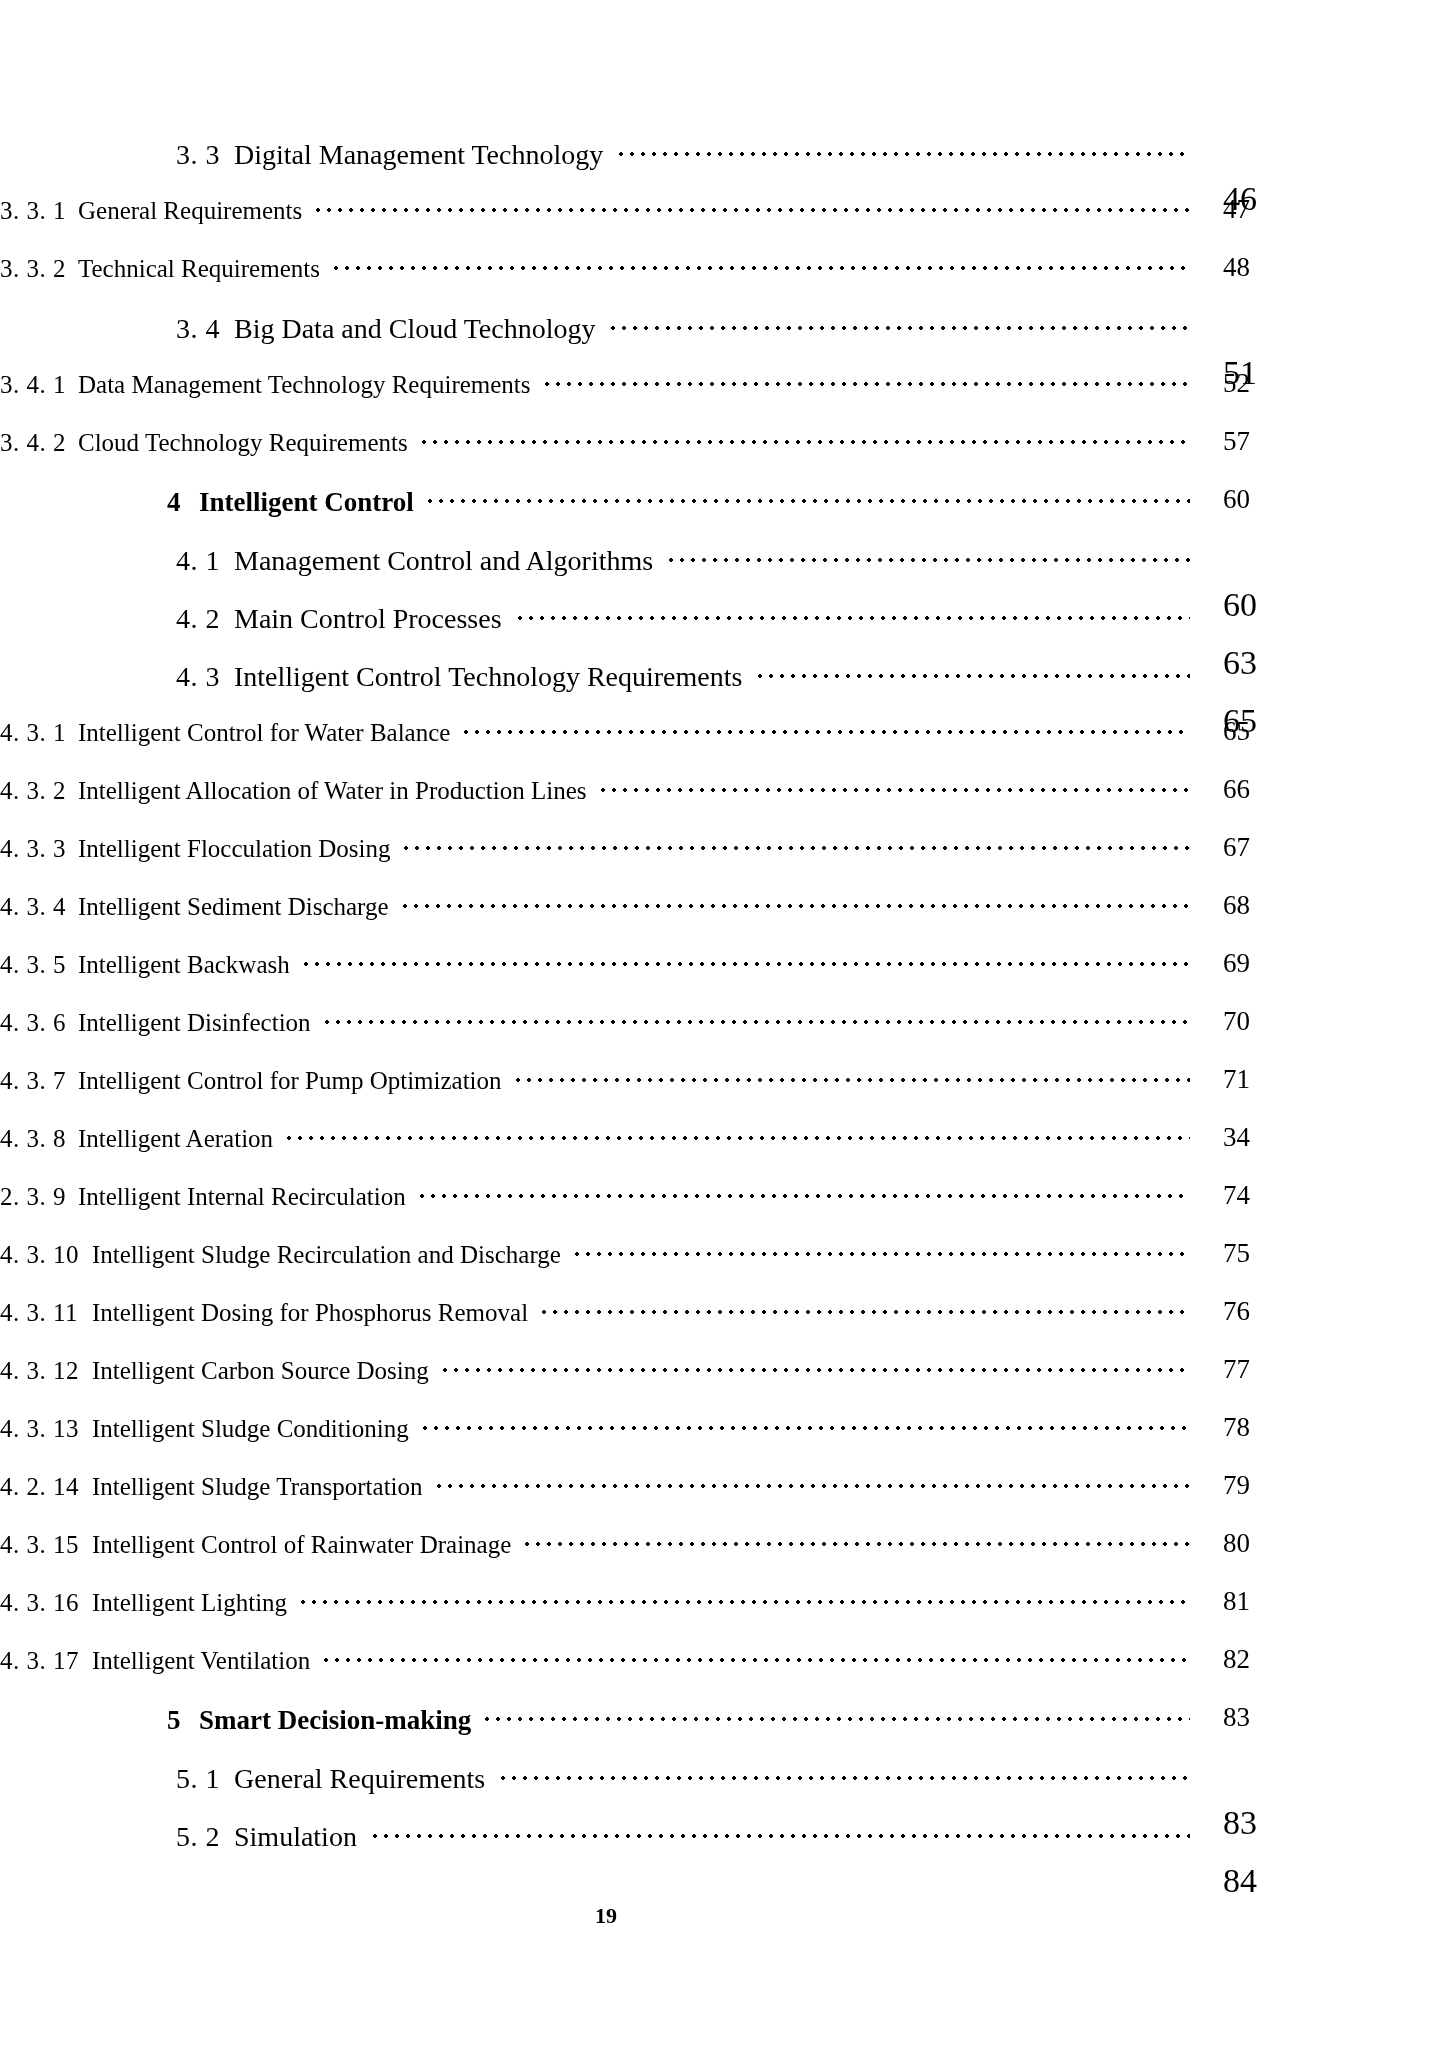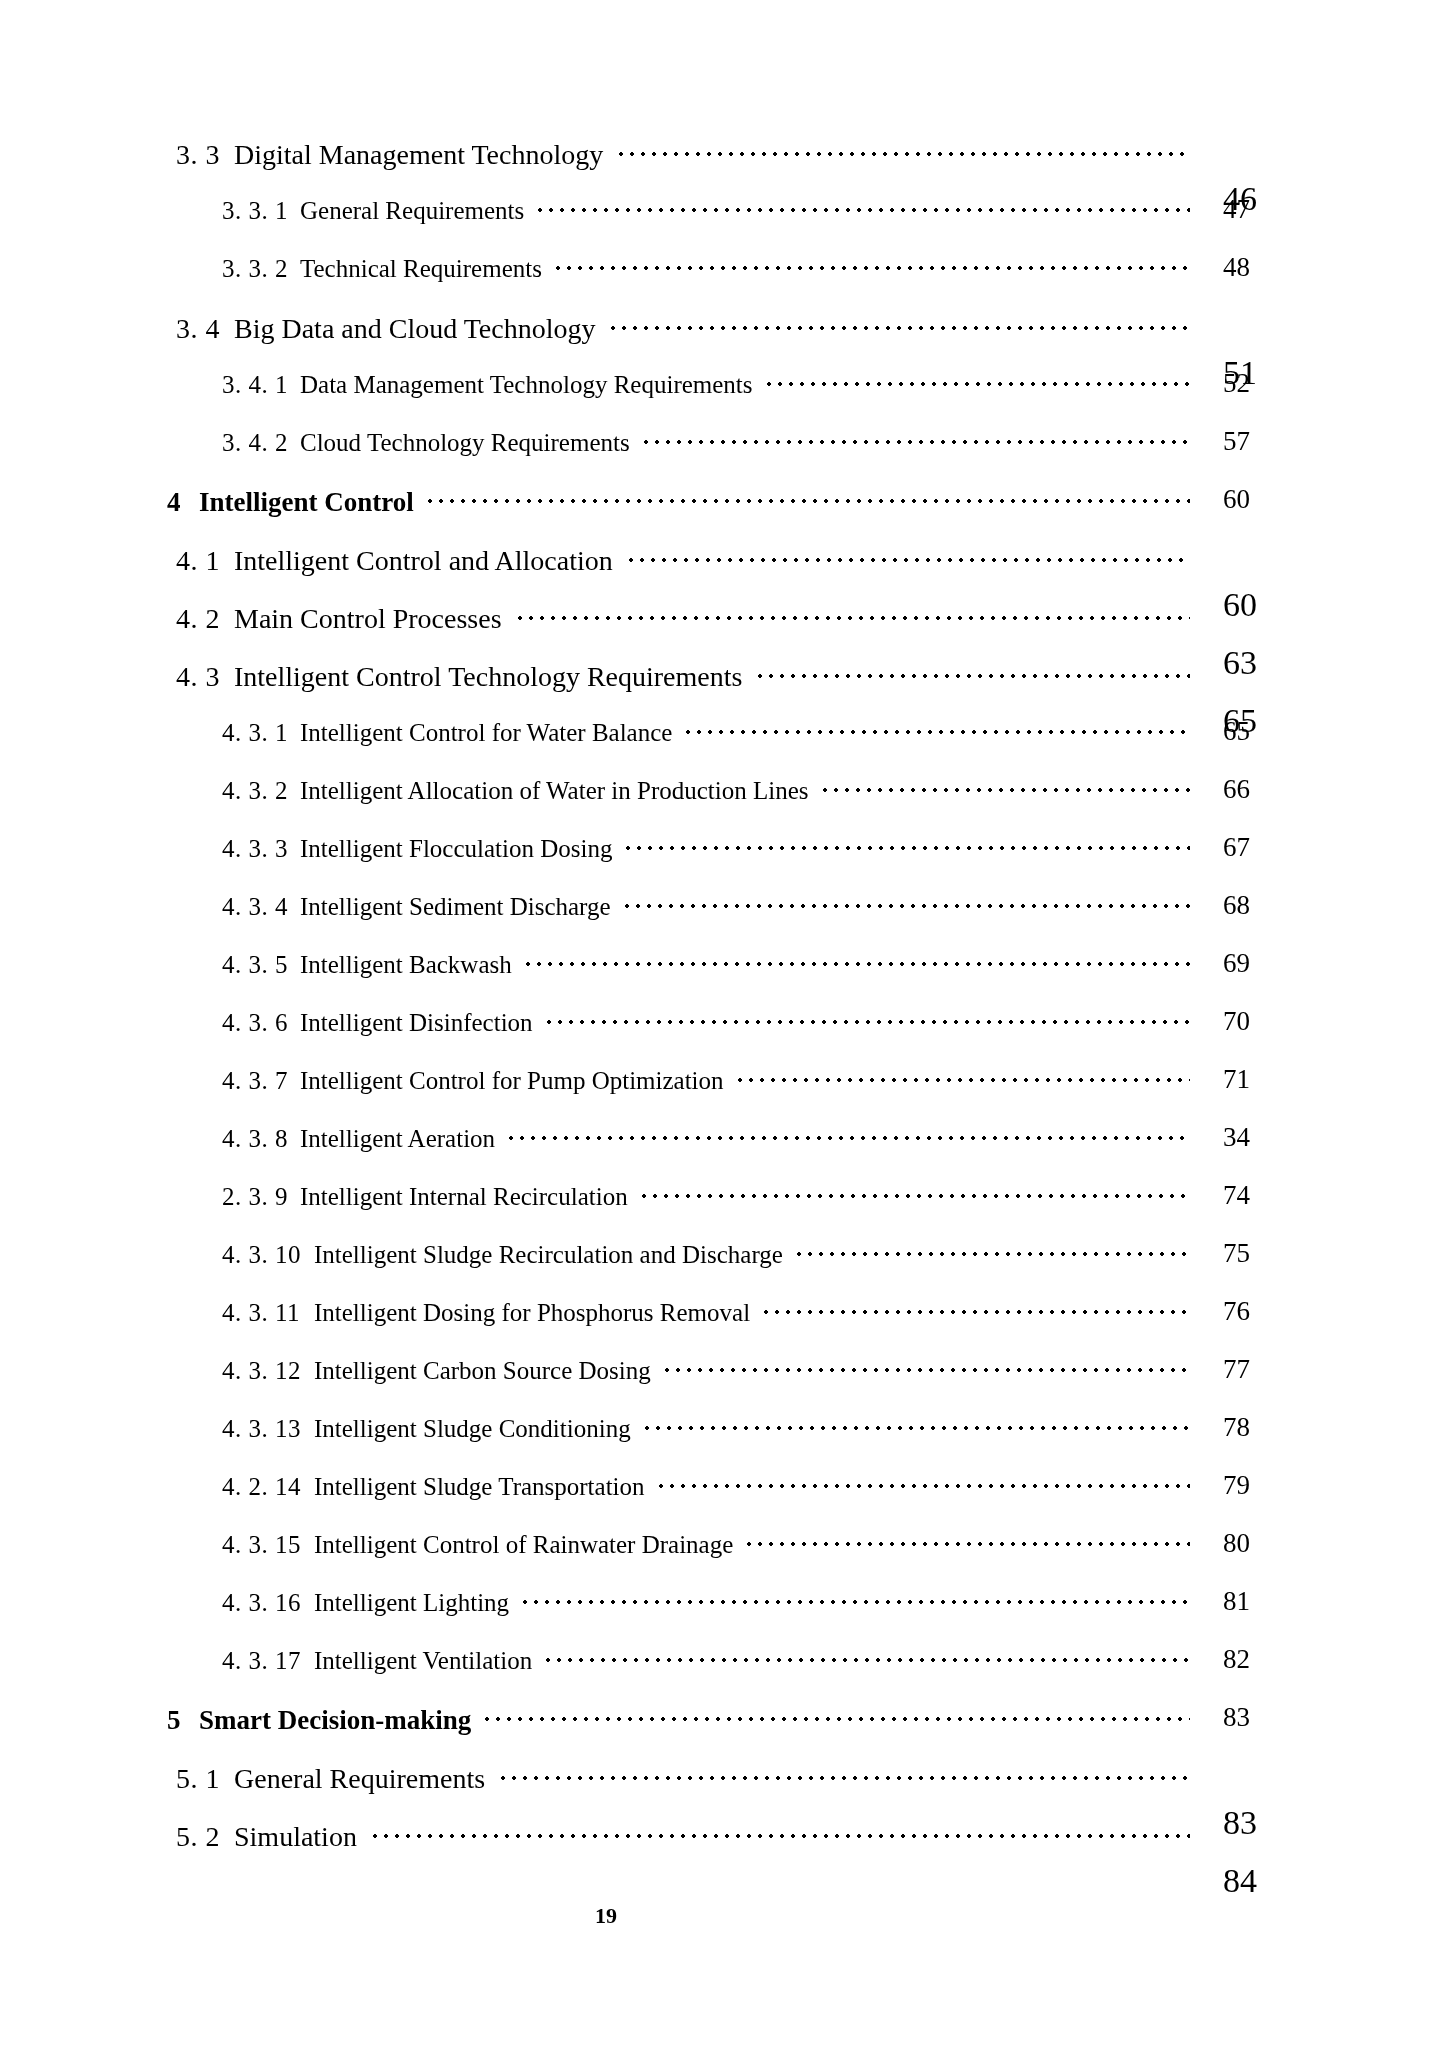--- a/index.html
+++ b/index.html
@@ -96,21 +96,20 @@
   .lvl2 {
     padding-left: 176px;
     font-size: 28px;
   }
   .lvl2 .num { width: 58px; }
   .lvl2 .title { margin-right: 16px; }
   .lvl2 .pageno { font-size: 34px; margin-top: 44px; }
 
   
   .lvl3 {
-    padding-left: 222px;
     font-size: 25px;
   }
   .lvl3 .num { width: 78px; }
   .lvl3 .title { margin-right: 14px; }
   .lvl3 .pageno { font-size: 27px; }
 
   
   .lvl3.wide .num { width: 92px; }
 
   .footer {
@@ -166,21 +165,21 @@
         <span class="pageno">57</span>
       </div>
       <div class="toc-entry lvl1">
         <span class="num">4</span>
         <span class="title">Intelligent Control</span>
         <span class="leader"></span>
         <span class="pageno">60</span>
       </div>
       <div class="toc-entry lvl2">
         <span class="num">4. 1</span>
-        <span class="title">Intelligent Control and Allocation</span>
+        <span class="title">Management Control and Algorithms</span>
         <span class="leader"></span>
         <span class="pageno">60</span>
       </div>
       <div class="toc-entry lvl2">
         <span class="num">4. 2</span>
         <span class="title">Main Control Processes</span>
         <span class="leader"></span>
         <span class="pageno">63</span>
       </div>
       <div class="toc-entry lvl2">

